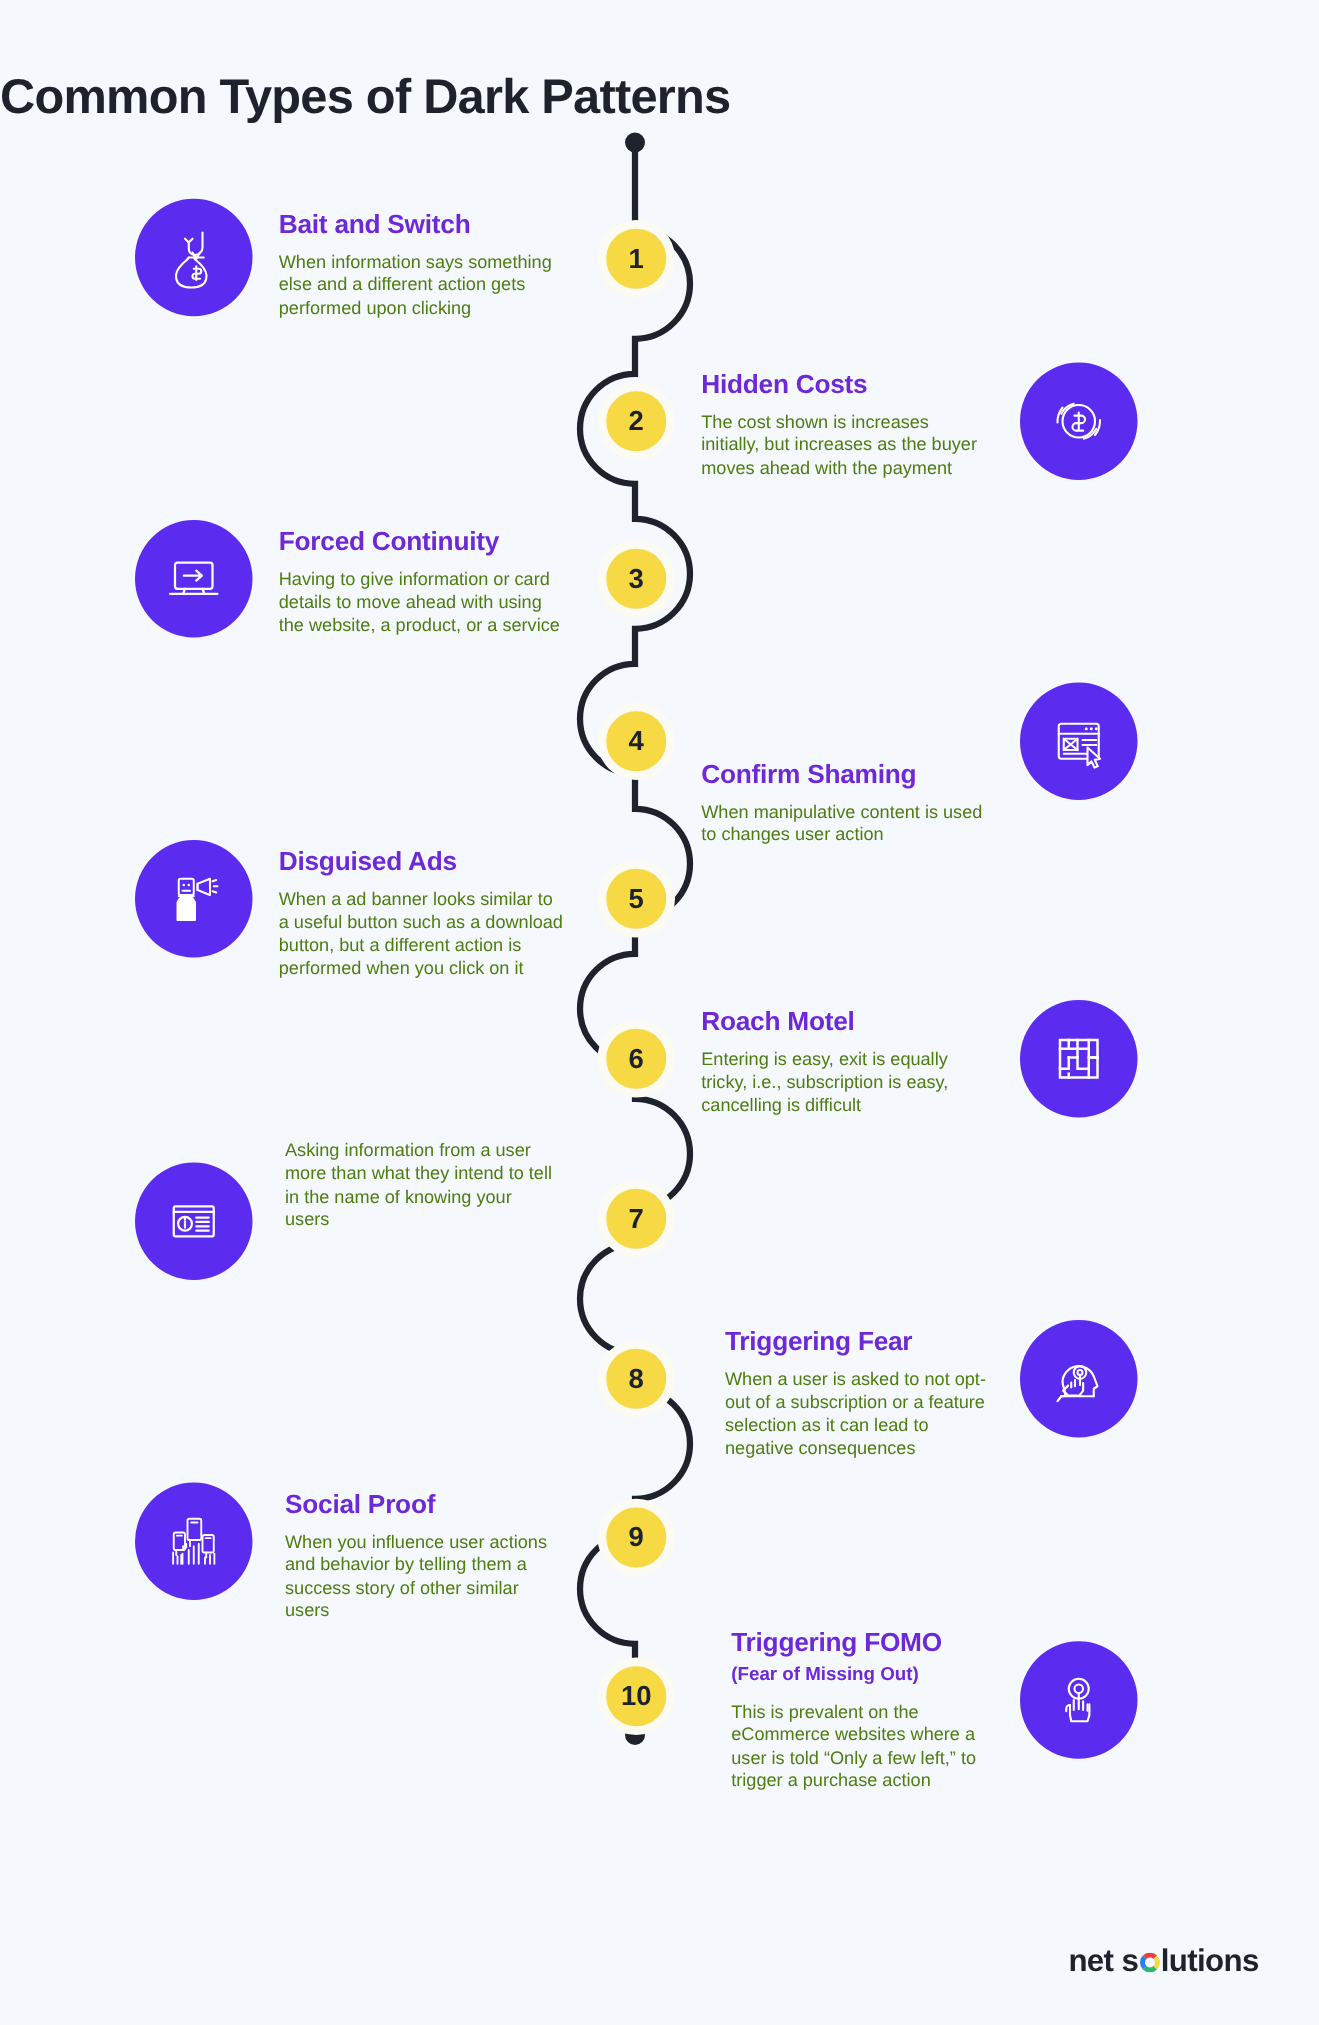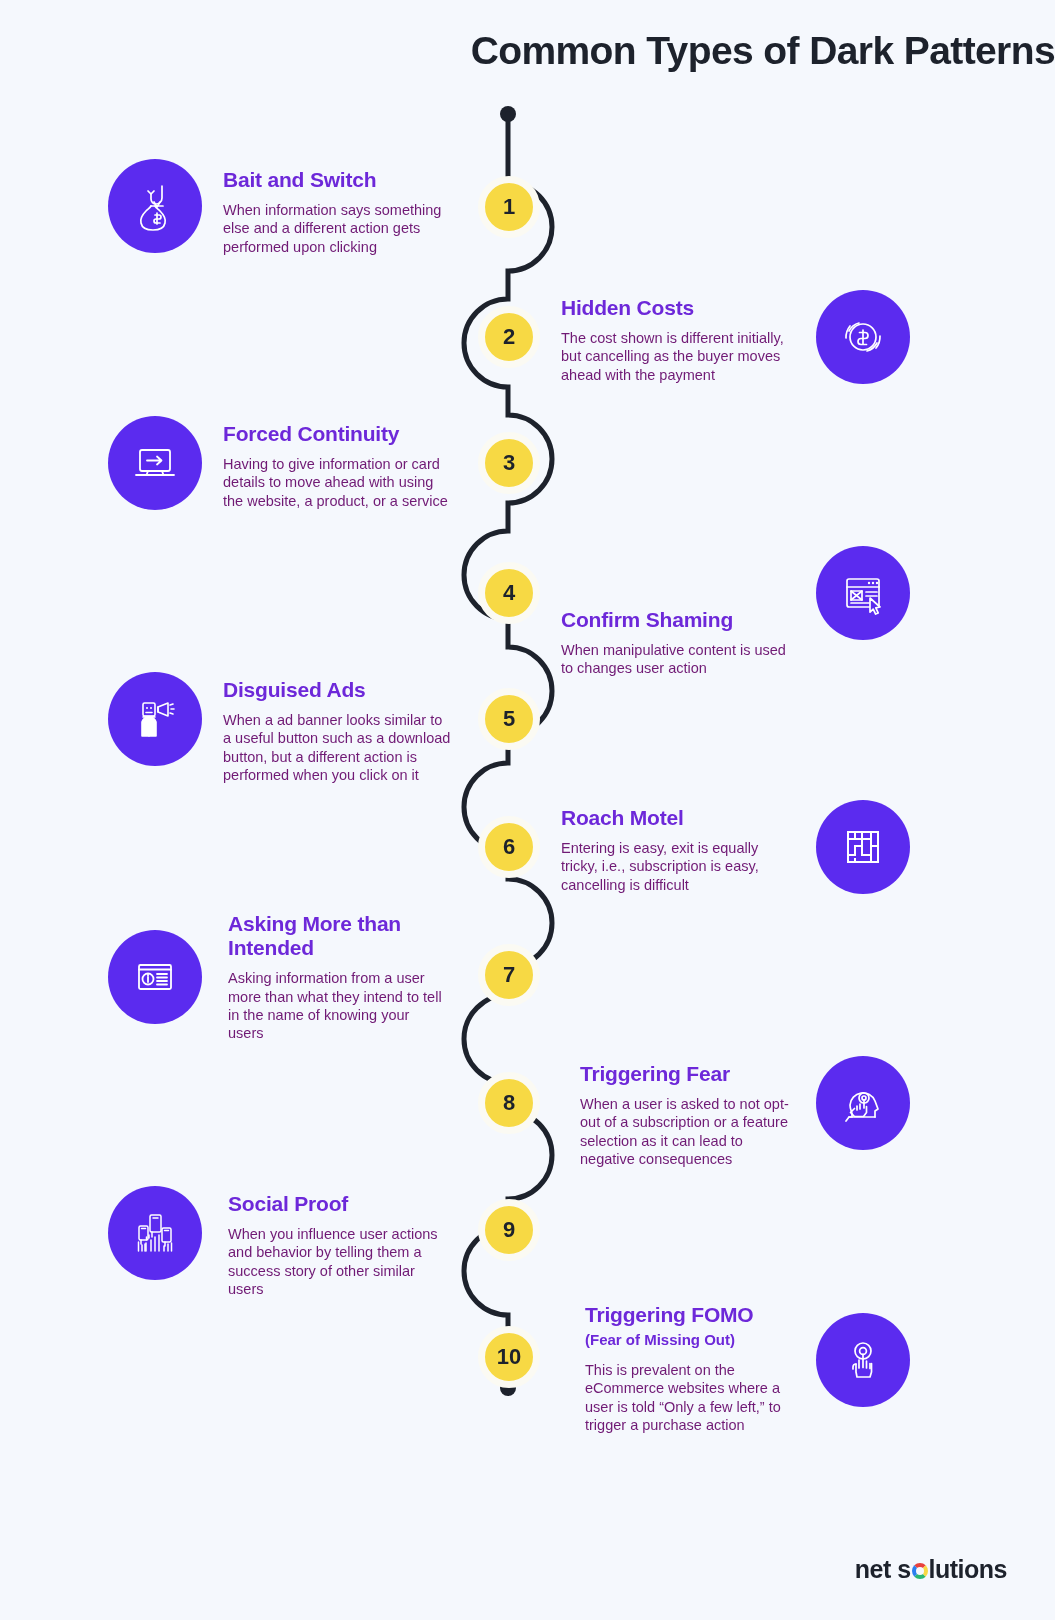--- a/index.html
+++ b/index.html
@@ -6,22 +6,22 @@
   html, body {
     width: 1055px; height: 1620px;
     background: #f5f8fd;
     font-family: "Liberation Sans", sans-serif;
     overflow: hidden;
   }
   #page { position: relative; width: 1055px; height: 1620px; background: #f5f8fd; }
 
   
   .title {
-    position: absolute; top: 29px; left: 0; width: 1055px;
-    text-align: right;
+    position: absolute; top: 56px; left: 0; width: 1055px;
+    text-align: left;
     font-size: 39px; font-weight: 700; letter-spacing: -0.6px;
     color: #1d222c;
   }
 
   
   .timeline-svg { position: absolute; left: 458px; top: 105px; }
 
   .node {
     position: absolute;
     width: 62px; height: 62px; border-radius: 50%;
@@ -49,21 +49,21 @@
   .txt h3 {
     font-size: 21px; font-weight: 700; color: #6d28d9;
     line-height: 1.15; letter-spacing: -0.2px;
     margin-bottom: 9px;
   }
   .txt h4 {
     font-size: 15px; font-weight: 700; color: #6d28d9;
     line-height: 1.2; margin-top: -5px; margin-bottom: 12px;
   }
   .txt p {
-    font-size: 14.5px; color: #701a75; line-height: 1.26;
+    font-size: 14.5px; color: #4d7c0f; line-height: 1.26;
   }
 
   
   .logo {
     position: absolute; right: 48px; bottom: 36px;
     font-size: 25px; font-weight: 700; color: #1d222c;
     letter-spacing: -0.5px;
     display: flex; align-items: baseline;
   }
   .logo .ring {
@@ -136,21 +136,21 @@
         <circle cx="26" cy="26" r="13"></circle>
         <path d="M26 19 v14 M22.5 21.5 h5.5 a3 3 0 0 1 0 6 h-4 a3 3 0 0 0 0 6 h5.5"></path>
         <path d="M12 20 a16 16 0 0 1 10 -8"></path>
         <path d="M40 32 a16 16 0 0 1 -10 8"></path>
         <path d="M9 27 a18 18 0 0 1 4 -12"></path>
         <path d="M43 25 a18 18 0 0 1 -4 12"></path>
       </svg>
     </div>
     <div class="txt" style="left:561px; top:296px; width:230px;">
       <h3>Hidden Costs</h3>
-      <p>The cost shown is different initially, but cancelling as the buyer moves ahead with the payment</p>
+      <p>The cost shown is increases initially, but increases as the buyer moves ahead with the payment</p>
     </div>
   </div>
 
   <div class="node" style="left:478px; top:432px;">3</div>
   <div class="item">
     <div class="disc" style="left:108px; top:416px;">
       <svg width="52" height="52" viewBox="0 0 52 52" stroke="#ffffff" stroke-width="1.8" fill="none" stroke-linecap="round" stroke-linejoin="round">
         <rect x="11" y="13" width="30" height="21" rx="2"></rect>
         <path d="M18 23.5 h14 M28 19.5 l4.5 4 -4.5 4"></path>
         <path d="M7 38 h38 M19 34 l-1.5 4 M33 34 l1.5 4"></path>
@@ -230,21 +230,20 @@
     <div class="disc" style="left:108px; top:930px;">
       <svg width="50" height="50" viewBox="0 0 50 50" stroke="#ffffff" stroke-width="1.8" fill="none" stroke-linecap="round">
         <rect x="9" y="13" width="32" height="24" rx="1.5"></rect>
         <path d="M9 17.5 h32"></path>
         <circle cx="18" cy="27" r="5.5"></circle>
         <path d="M18 25 v5 M18 22.6 v0.8"></path>
         <path d="M27 22 h10 M27 25.5 h10 M27 29 h10 M27 32.5 h10"></path>
       </svg>
     </div>
     <div class="txt" style="left:228px; top:912px; width:220px;">
-      <h3>Asking More than Intended</h3>
       <p>Asking information from a user more than what they intend to tell in the name of knowing your users</p>
     </div>
   </div>
 
   <div class="node" style="left:478px; top:1072px;">8</div>
   <div class="item">
     <div class="disc" style="left:816px; top:1056px;">
       <svg width="52" height="52" viewBox="0 0 52 52" stroke="#ffffff" stroke-width="1.7" fill="none" stroke-linecap="round" stroke-linejoin="round">
         <path d="M38 40 v-6 l3 -2 -3 -8 a13 13 0 0 0 -25 4 c0 4 2 7 2 9 v3 h-3 l-3 4"></path>
         <path d="M12 40 h26"></path>

